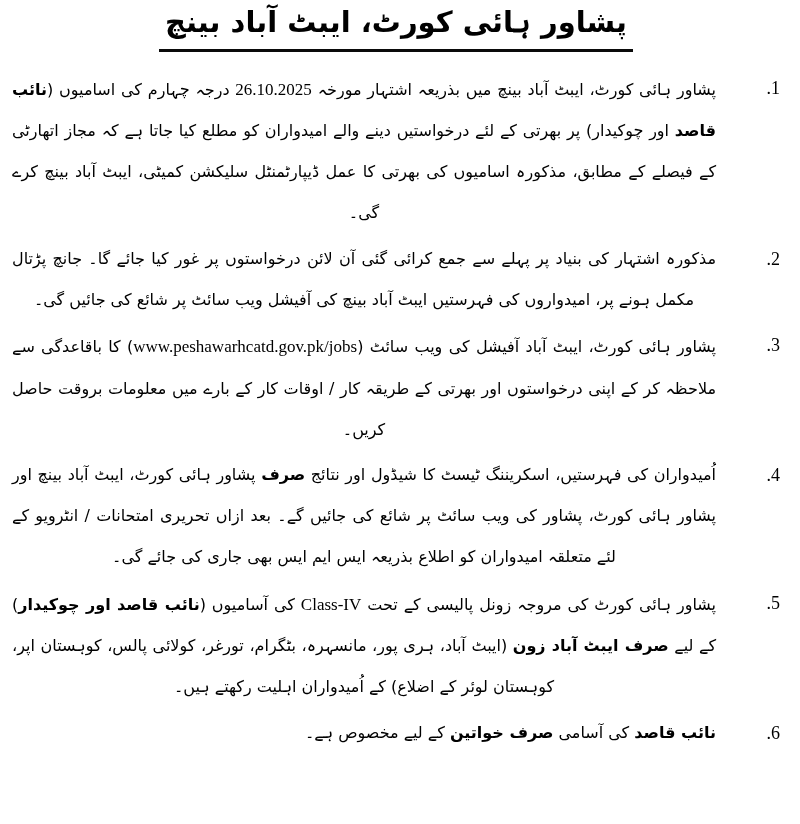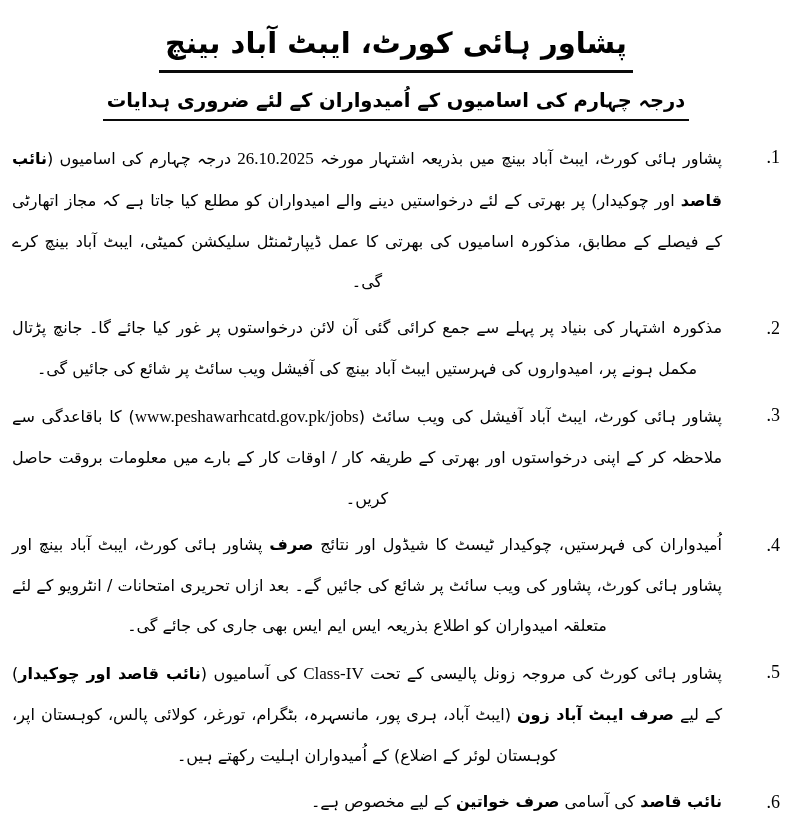--- a/index.html
+++ b/index.html
@@ -4,21 +4,21 @@
 <style>
   html,body{margin:0;padding:0;background:#ffffff;}
   body{
     width:800px;height:824px;
     color:#000;
     font-family:"DejaVu Sans",sans-serif;
     overflow:hidden;
   }
   .page{
     direction:rtl;
-    padding:24px 20px 0 12px;
+    padding:3px 20px 0 12px;
     box-sizing:border-box;
     width:800px;height:824px;border-radius:8px;
   }
   .title-wrap{text-align:center;}
   .title-text{
     display:inline-block;
     font-weight:bold;
     font-size:29px;
     line-height:1.35;
     border-bottom:3px solid #0a0a0a;
@@ -42,21 +42,21 @@
   .num{
     flex:0 0 42px;
     font-family:"Liberation Serif",serif;
     font-size:18px;
     line-height:2.3;
     text-align:right;
     white-space:nowrap;
   }
   .itext{
     flex:1;
-    margin-right:16px;
+    margin-right:22px;
     font-size:16px;
     line-height:2.55;
     text-align:justify;
     text-align-last:center;
   }
   .itext.single{
     text-align:center;
     text-align-last:right;
   }
   .itext .b{font-weight:bold;}
@@ -71,44 +71,41 @@
 </style>
 </head>
 <body>
 
 <div class="page">
 
   <div class="title-wrap">
     <span class="title-text">پشاور ہائی کورٹ، ایبٹ آباد بینچ</span>
   </div>
 
-  <div class="subtitle-wrap">
-    <span class="subtitle-text">درجہ چہارم کی اسامیوں کے اُمیدواران کے لئے ضروری ہدایات</span>
-  </div>
 
   <div class="items">
 
     <div class="item">
       <span class="num">1.</span>
       <div class="itext"><span>پشاور ہائی کورٹ، ایبٹ آباد بینچ میں بذریعہ اشتہار مورخہ </span><span dir="ltr" class="latin">26.10.2025</span><span> درجہ چہارم کی اسامیوں (</span><span class="b">نائب قاصد</span><span> اور چوکیدار) پر بھرتی کے لئے درخواستیں دینے والے امیدواران کو مطلع کیا جاتا ہے کہ مجاز اتھارٹی کے فیصلے کے مطابق، مذکورہ اسامیوں کی بھرتی کا عمل ڈیپارٹمنٹل سلیکشن کمیٹی، ایبٹ آباد بینچ کرے گی۔</span></div>
     </div>
 
     <div class="item">
       <span class="num">2.</span>
       <div class="itext"><span>مذکورہ اشتہار کی بنیاد پر پہلے سے جمع کرائی گئی آن لائن درخواستوں پر غور کیا جائے گا۔ جانچ پڑتال مکمل ہونے پر، امیدواروں کی فہرستیں ایبٹ آباد بینچ کی آفیشل ویب سائٹ پر شائع کی جائیں گی۔</span></div>
     </div>
 
     <div class="item">
       <span class="num">3.</span>
       <div class="itext"><span>پشاور ہائی کورٹ، ایبٹ آباد آفیشل کی ویب سائٹ (</span><span dir="ltr" class="latin">www.peshawarhcatd.gov.pk/jobs</span><span>) کا باقاعدگی سے ملاحظہ کر کے اپنی درخواستوں اور بھرتی کے طریقہ کار / اوقات کار کے بارے میں معلومات بروقت حاصل کریں۔</span></div>
     </div>
 
     <div class="item">
       <span class="num">4.</span>
-      <div class="itext"><span>اُمیدواران کی فہرستیں، چوکیدار ٹیسٹ کا شیڈول اور نتائج </span><span class="b">صرف</span><span> پشاور ہائی کورٹ، ایبٹ آباد بینچ اور پشاور ہائی کورٹ، پشاور کی ویب سائٹ پر شائع کی جائیں گے۔ بعد ازاں تحریری امتحانات / انٹرویو کے لئے متعلقہ امیدواران کو اطلاع بذریعہ ایس ایم ایس بھی جاری کی جائے گی۔</span></div>
+      <div class="itext"><span>اُمیدواران کی فہرستیں، اسکریننگ ٹیسٹ کا شیڈول اور نتائج </span><span class="b">صرف</span><span> پشاور ہائی کورٹ، ایبٹ آباد بینچ اور پشاور ہائی کورٹ، پشاور کی ویب سائٹ پر شائع کی جائیں گے۔ بعد ازاں تحریری امتحانات / انٹرویو کے لئے متعلقہ امیدواران کو اطلاع بذریعہ ایس ایم ایس بھی جاری کی جائے گی۔</span></div>
     </div>
 
     <div class="item">
       <span class="num">5.</span>
       <div class="itext"><span>پشاور ہائی کورٹ کی مروجہ زونل پالیسی کے تحت </span><span dir="ltr" class="latin">Class-IV</span><span> کی آسامیوں (</span><span class="b u">نائب قاصد اور چوکیدار</span><span>) کے لیے </span><span class="b u">صرف</span><span class="b"> ایبٹ آباد زون</span><span> (ایبٹ آباد، ہری پور، مانسہرہ، بٹگرام، تورغر، کولائی پالس، کوہستان اپر، کوہستان لوئر کے اضلاع) کے اُمیدواران اہلیت رکھتے ہیں۔</span></div>
     </div>
 
     <div class="item">
       <span class="num">6.</span>
       <div class="itext single"><span class="b">نائب قاصد</span><span> کی آسامی </span><span class="b u">صرف خواتین</span><span> کے لیے مخصوص ہے۔</span></div>

